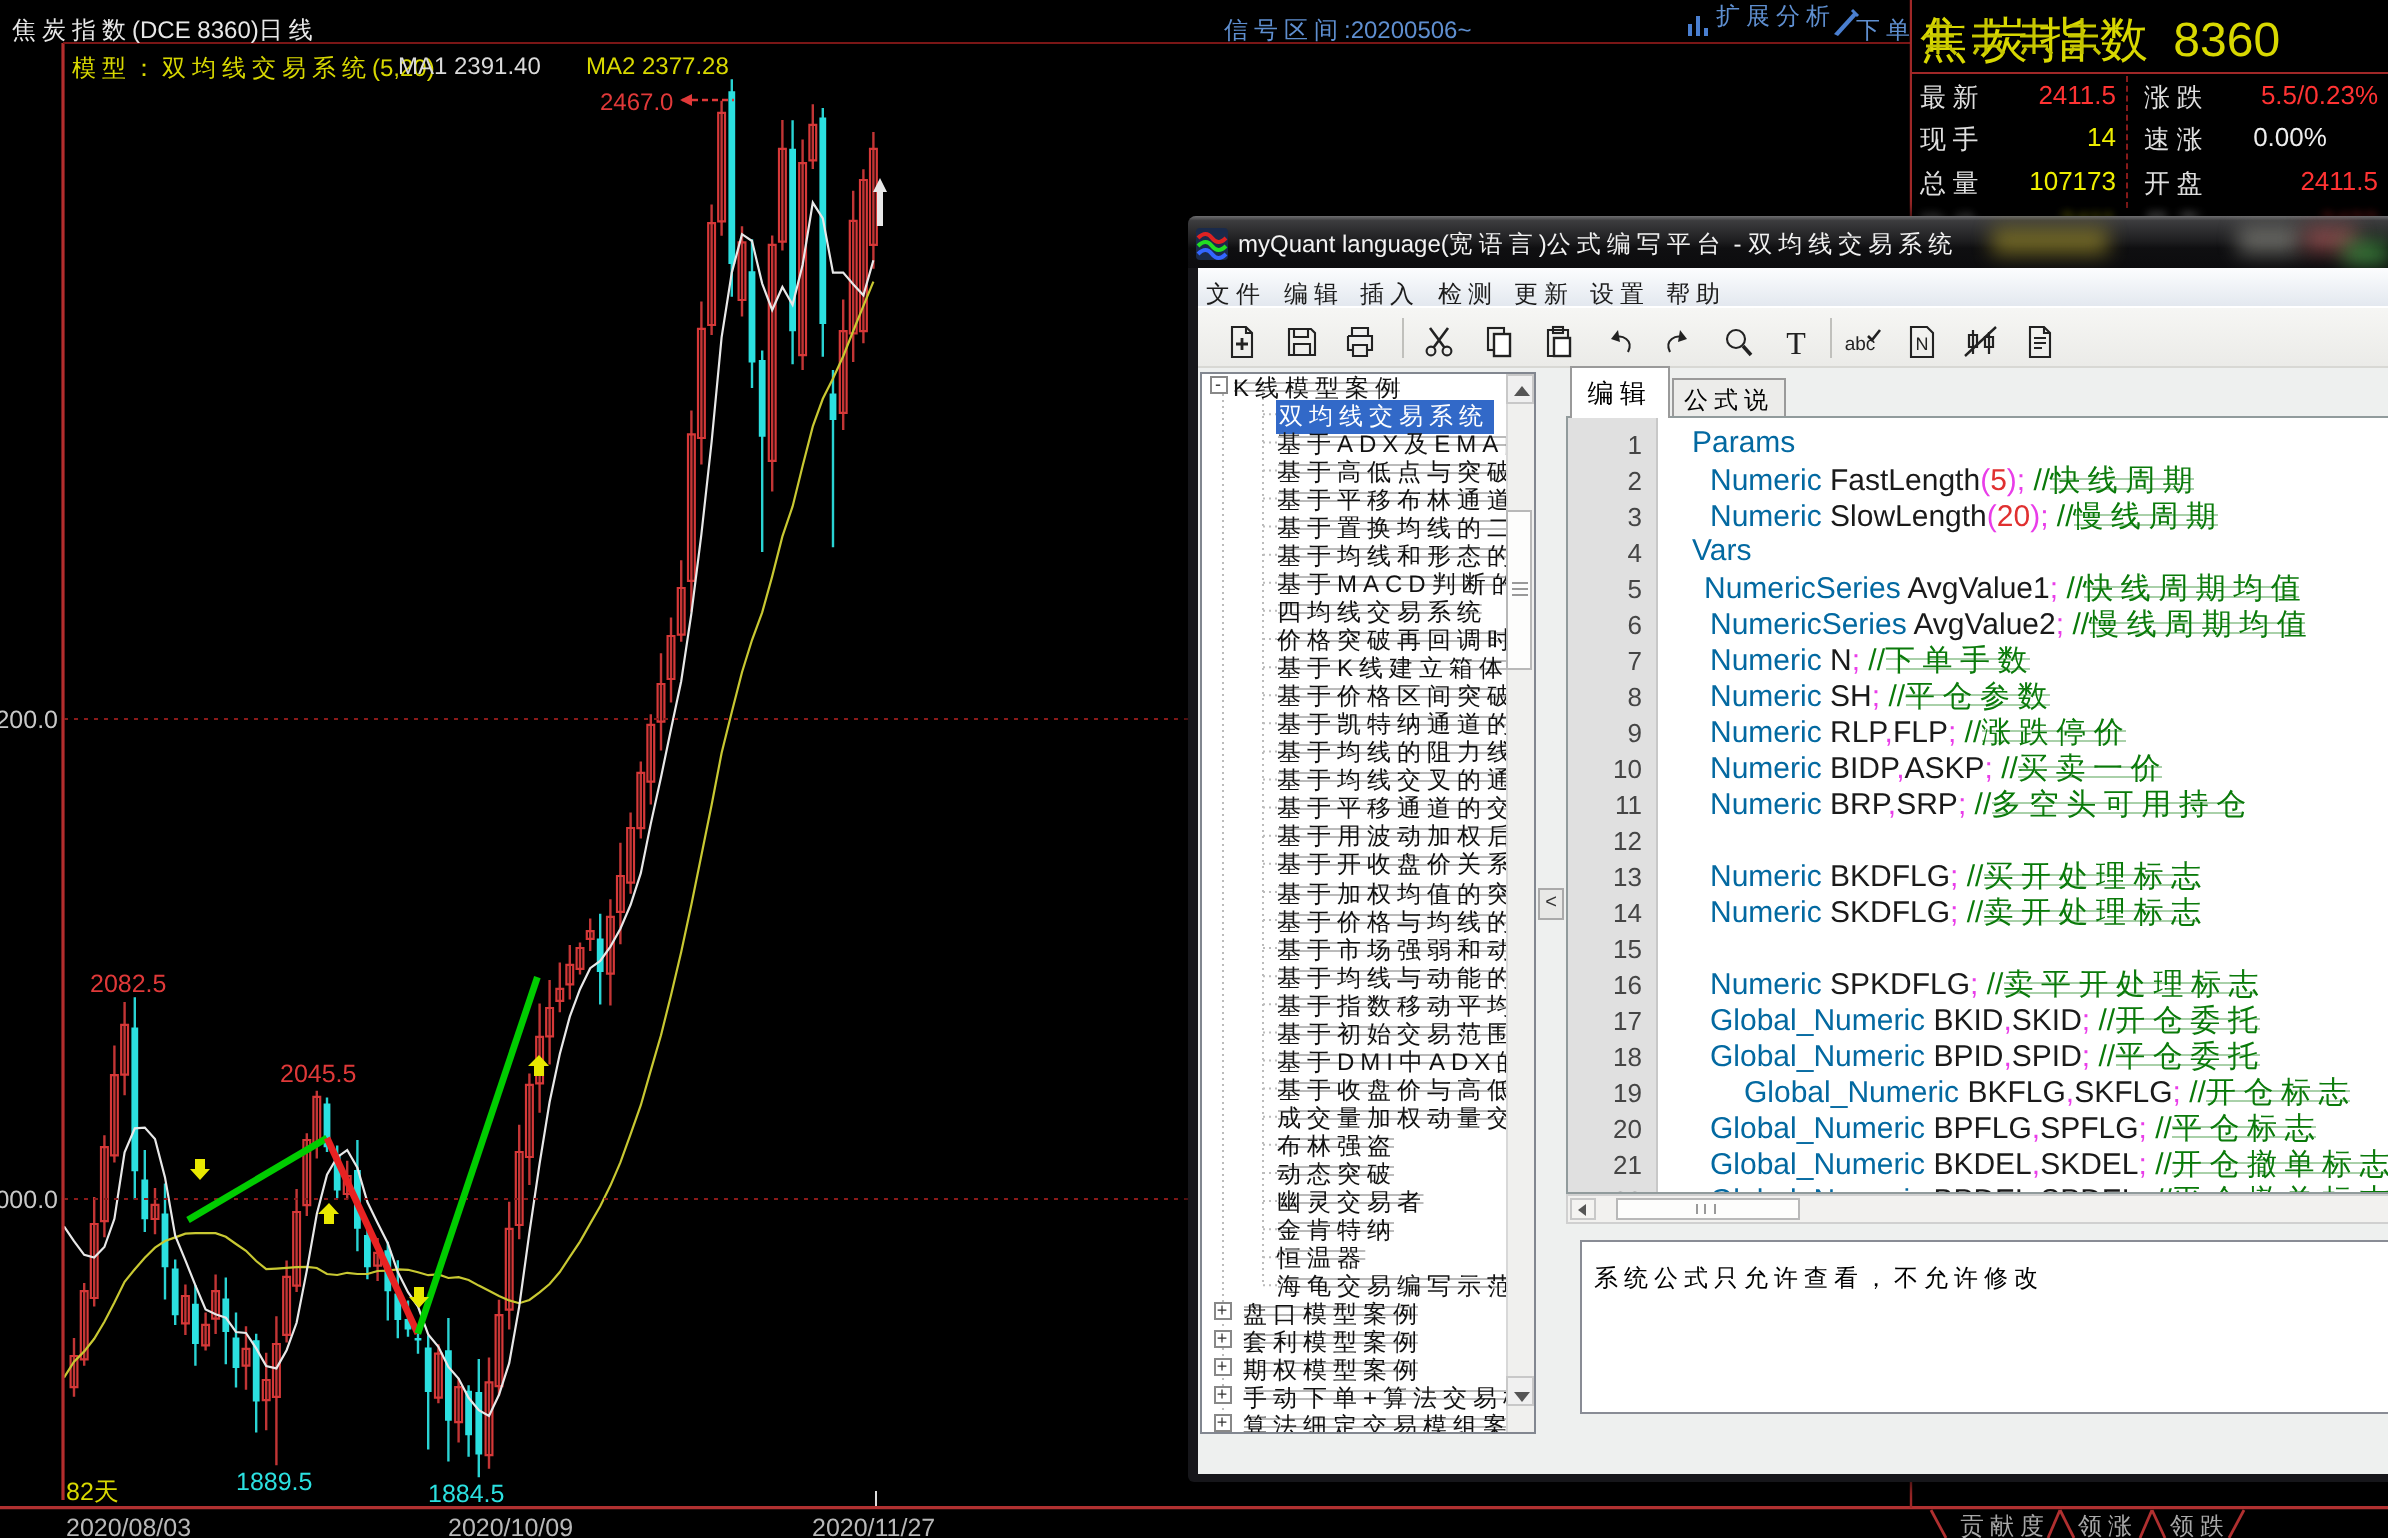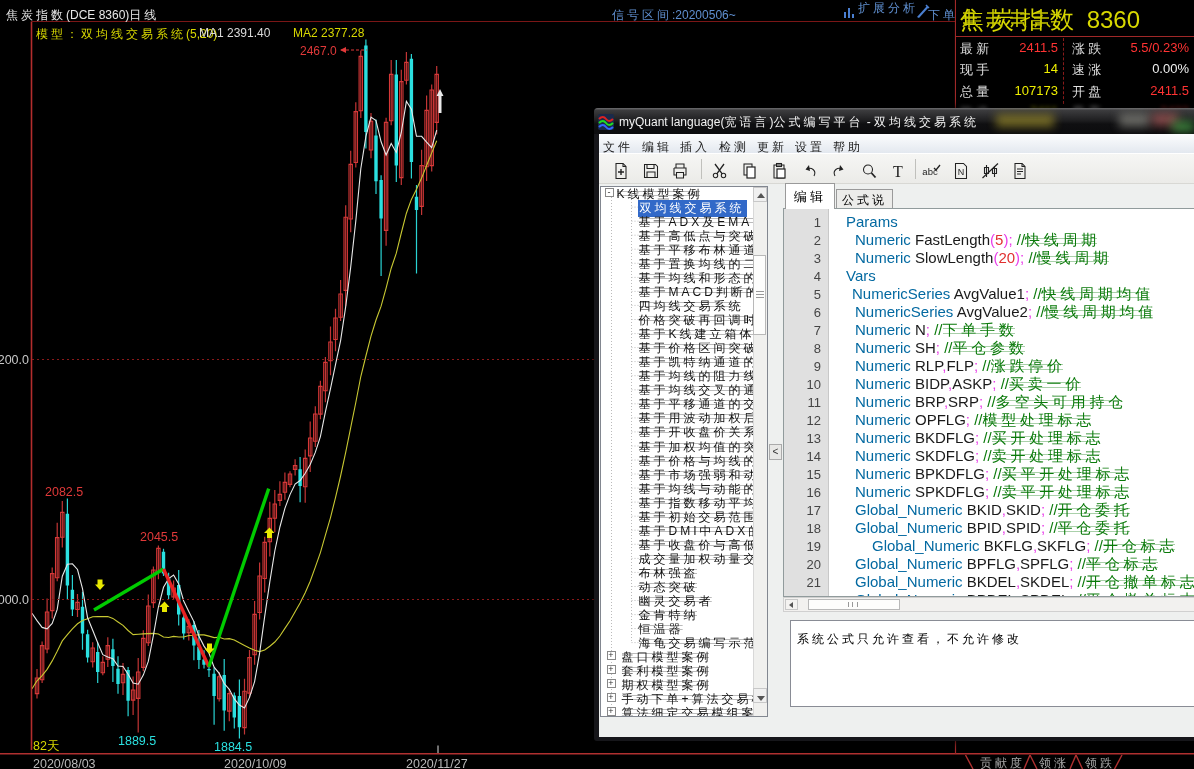--- a/index.html
+++ b/index.html
@@ -142,21 +142,21 @@
 <div class="row" style="top:40px">
       <span class="abs lab cjk" style="left:4px">最新</span>
       <span class="abs" style="left:40px;width:62px;text-align:right;color:#f33">2411.5</span>
       <span class="abs lab cjk" style="left:116px">涨跌</span>
       <span class="abs" style="left:145px;width:88px;text-align:right;color:#f33">5.5/0.23%</span>
     </div>
 <div class="row" style="top:61px">
       <span class="abs lab cjk" style="left:4px">现手</span>
       <span class="abs" style="left:40px;width:62px;text-align:right;color:#ee0">14</span>
       <span class="abs lab cjk" style="left:116px">速涨</span>
-      <span class="abs" style="left:145px;width:88px;text-align:right;color:#eee">0.00%</span>
+      <span class="abs" style="left:145px;width:88px;text-align:center;color:#eee">0.00%</span>
     </div>
 <div class="row" style="top:83px">
       <span class="abs lab cjk" style="left:4px">总量</span>
       <span class="abs" style="left:40px;width:62px;text-align:right;color:#ee0">107173</span>
       <span class="abs lab cjk" style="left:116px">开盘</span>
       <span class="abs" style="left:145px;width:88px;text-align:right;color:#f33">2411.5</span>
     </div>
 <div class="row" style="top:104px;filter:blur(2px)">
       <span class="abs lab cjk" style="left:4px">均价</span>
       <span class="abs" style="left:40px;width:62px;text-align:right;color:#ee0">2411</span>
@@ -338,27 +338,25 @@
         <div class="cl" style="top:111.6px;margin-left:9px"><b class="kw">Numeric</b> N<b class="pu">;</b><b class="cm"> //<i class="cjk">下单手数</i></b></div>
 <div class="ln" style="top:131.6px">8</div>
         <div class="cl" style="top:129.6px;margin-left:9px"><b class="kw">Numeric</b> SH<b class="pu">;</b><b class="cm"> //<i class="cjk">平仓参数</i></b></div>
 <div class="ln" style="top:149.6px">9</div>
         <div class="cl" style="top:147.6px;margin-left:9px"><b class="kw">Numeric</b> RLP<b class="pu">,</b>FLP<b class="pu">;</b><b class="cm"> //<i class="cjk">涨跌停价</i></b></div>
 <div class="ln" style="top:167.6px">10</div>
         <div class="cl" style="top:165.6px;margin-left:9px"><b class="kw">Numeric</b> BIDP<b class="pu">,</b>ASKP<b class="pu">;</b><b class="cm"> //<i class="cjk">买卖一价</i></b></div>
 <div class="ln" style="top:185.6px">11</div>
         <div class="cl" style="top:183.6px;margin-left:9px"><b class="kw">Numeric</b> BRP<b class="pu">,</b>SRP<b class="pu">;</b><b class="cm"> //<i class="cjk">多空头可用持仓</i></b></div>
 <div class="ln" style="top:203.6px">12</div>
-        <div class="cl" style="top:201.6px;margin-left:9px"><b class="kw">Numeric</b> OPFLG<b class="pu">;</b><b class="cm"> //<i class="cjk">模型处理标志</i></b></div>
 <div class="ln" style="top:221.6px">13</div>
         <div class="cl" style="top:219.6px;margin-left:9px"><b class="kw">Numeric</b> BKDFLG<b class="pu">;</b><b class="cm"> //<i class="cjk">买开处理标志</i></b></div>
 <div class="ln" style="top:239.6px">14</div>
         <div class="cl" style="top:237.6px;margin-left:9px"><b class="kw">Numeric</b> SKDFLG<b class="pu">;</b><b class="cm"> //<i class="cjk">卖开处理标志</i></b></div>
 <div class="ln" style="top:257.6px">15</div>
-        <div class="cl" style="top:255.6px;margin-left:9px"><b class="kw">Numeric</b> BPKDFLG<b class="pu">;</b><b class="cm"> //<i class="cjk">买平开处理标志</i></b></div>
 <div class="ln" style="top:275.6px">16</div>
         <div class="cl" style="top:273.6px;margin-left:9px"><b class="kw">Numeric</b> SPKDFLG<b class="pu">;</b><b class="cm"> //<i class="cjk">卖平开处理标志</i></b></div>
 <div class="ln" style="top:293.6px">17</div>
         <div class="cl" style="top:291.6px;margin-left:9px"><b class="kw">Global_Numeric</b> BKID<b class="pu">,</b>SKID<b class="pu">;</b><b class="cm"> //<i class="cjk">开仓委托</i></b></div>
 <div class="ln" style="top:311.6px">18</div>
         <div class="cl" style="top:309.6px;margin-left:9px"><b class="kw">Global_Numeric</b> BPID<b class="pu">,</b>SPID<b class="pu">;</b><b class="cm"> //<i class="cjk">平仓委托</i></b></div>
 <div class="ln" style="top:329.6px">19</div>
         <div class="cl" style="top:327.6px;margin-left:26px"><b class="kw">Global_Numeric</b> BKFLG<b class="pu">,</b>SKFLG<b class="pu">;</b><b class="cm"> //<i class="cjk">开仓标志</i></b></div>
 <div class="ln" style="top:347.6px">20</div>
         <div class="cl" style="top:345.6px;margin-left:9px"><b class="kw">Global_Numeric</b> BPFLG<b class="pu">,</b>SPFLG<b class="pu">;</b><b class="cm"> //<i class="cjk">平仓标志</i></b></div>

